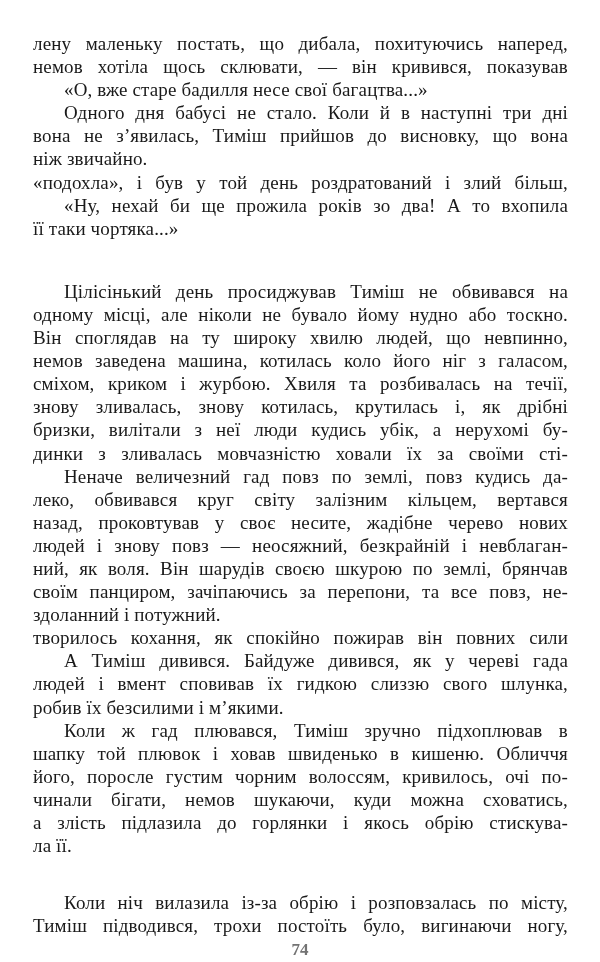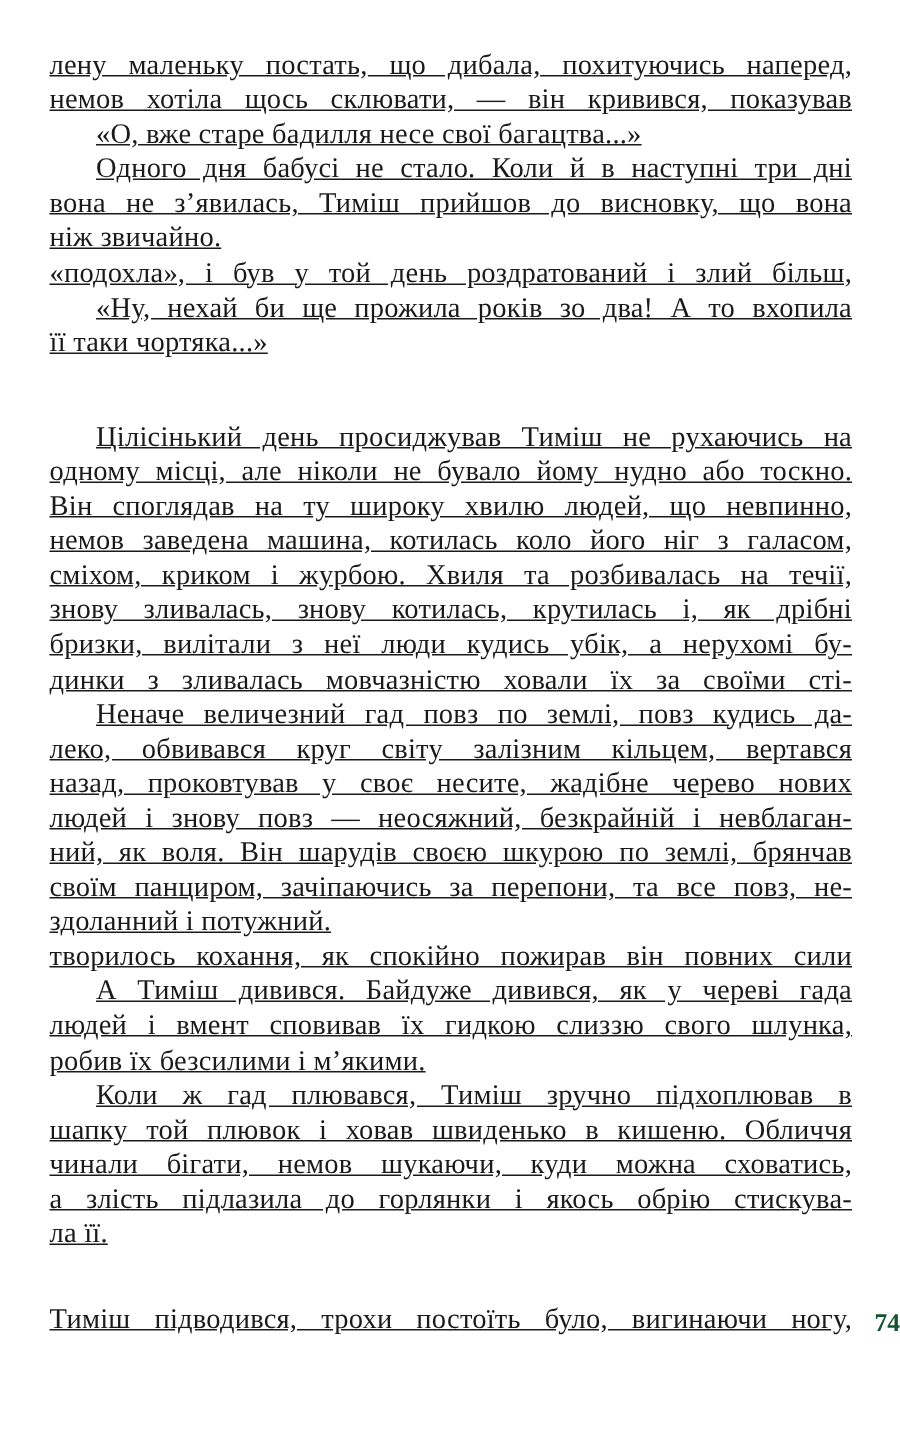--- a/index.html
+++ b/index.html
@@ -5,72 +5,74 @@
   html, body { margin: 0; padding: 0; background: #ffffff; }
   body { width: 600px; height: 962px; position: relative; overflow: hidden; }
   .page {
     position: absolute; left: 33px; top: 32px; width: 535px;
     font-family: "Liberation Serif", "DejaVu Serif", serif;
     font-size: 19px; line-height: 23.1px; color: #1a1a1a;
     letter-spacing: 0.15px;
   }
   .line {
     display: block; white-space: nowrap; height: 23.1px;
-    text-align: justify; text-align-last: justify; text-decoration: underline;
+    text-align: justify; text-align-last: justify;
   }
   .line.last { text-align-last: left; }
   .line.indent { padding-left: 31px; }
   .gap { display: block; }
   .page-number {
-    position: absolute; left: 0; width: 600px; top: 872px; text-align: right;
+    position: absolute; left: 0; width: 600px; top: 940px; text-align: center;
     font-family: "Liberation Serif", "DejaVu Serif", serif;
-    font-size: 17px; font-weight: bold; color: #14532d;
+    font-size: 17px; font-weight: bold; color: #737373;
   }
 </style>
 </head>
 <body>
 
 <div class="page">
   <div id="sec0">
       <span class="line">лену маленьку постать, що дибала, похитуючись наперед,</span>
       <span class="line">немов хотіла щось склювати, — він кривився, показував</span>
       <span class="line indent last">«О, вже старе бадилля несе свої багацтва...»</span>
       <span class="line indent">Одного дня бабусі не стало. Коли й в наступні три дні</span>
       <span class="line">вона не з’явилась, Тиміш прийшов до висновку, що вона</span>
       <span class="line last">ніж звичайно.</span>
       <span class="line">«подохла», і був у той день роздратований і злий більш,</span>
       <span class="line indent">«Ну, нехай би ще прожила років зо два! А то вхопила</span>
       <span class="line last">її таки чортяка...»</span>
     </div>
   <div class="gap" style="height:40px"></div>
   <div id="sec1">
-      <span class="line indent">Цілісінький день просиджував Тиміш не рухаючись на</span>
+      <span class="line indent">Цілісінький день просиджував Тиміш не обвивався на</span>
       <span class="line">одному місці, але ніколи не бувало йому нудно або тоскно.</span>
       <span class="line">Він споглядав на ту широку хвилю людей, що невпинно,</span>
       <span class="line">немов заведена машина, котилась коло його ніг з галасом,</span>
       <span class="line">сміхом, криком і журбою. Хвиля та розбивалась на течії,</span>
       <span class="line">знову зливалась, знову котилась, крутилась і, як дрібні</span>
       <span class="line">бризки, вилітали з неї люди кудись убік, а нерухомі бу-</span>
       <span class="line">динки з зливалась мовчазністю ховали їх за своїми сті-</span>
       <span class="line indent">Неначе величезний гад повз по землі, повз кудись да-</span>
       <span class="line">леко, обвивався круг світу залізним кільцем, вертався</span>
       <span class="line">назад, проковтував у своє несите, жадібне черево нових</span>
       <span class="line">людей і знову повз — неосяжний, безкрайній і невблаган-</span>
       <span class="line">ний, як воля. Він шарудів своєю шкурою по землі, брянчав</span>
       <span class="line">своїм панциром, зачіпаючись за перепони, та все повз, не-</span>
       <span class="line last">здоланний і потужний.</span>
       <span class="line">творилось кохання, як спокійно пожирав він повних сили</span>
       <span class="line indent">А Тиміш дивився. Байдуже дивився, як у череві гада</span>
       <span class="line">людей і вмент сповивав їх гидкою слиззю свого шлунка,</span>
       <span class="line last">робив їх безсилими і м’якими.</span>
       <span class="line indent">Коли ж гад плювався, Тиміш зручно підхоплював в</span>
       <span class="line">шапку той плювок і ховав швиденько в кишеню. Обличчя</span>
+      <span class="line">його, поросле густим чорним волоссям, кривилось, очі по-</span>
       <span class="line">чинали бігати, немов шукаючи, куди можна сховатись,</span>
       <span class="line">а злість підлазила до горлянки і якось обрію стискува-</span>
       <span class="line last">ла її.</span>
     </div>
   <div class="gap" style="height:34px"></div>
   <div id="sec2">
+      <span class="line indent">Коли ніч вилазила із-за обрію і розповзалась по місту,</span>
       <span class="line">Тиміш підводився, трохи постоїть було, вигинаючи ногу,</span>
     </div>
 </div>
 
 <div class="page-number">74</div>
 
 </body></html>

